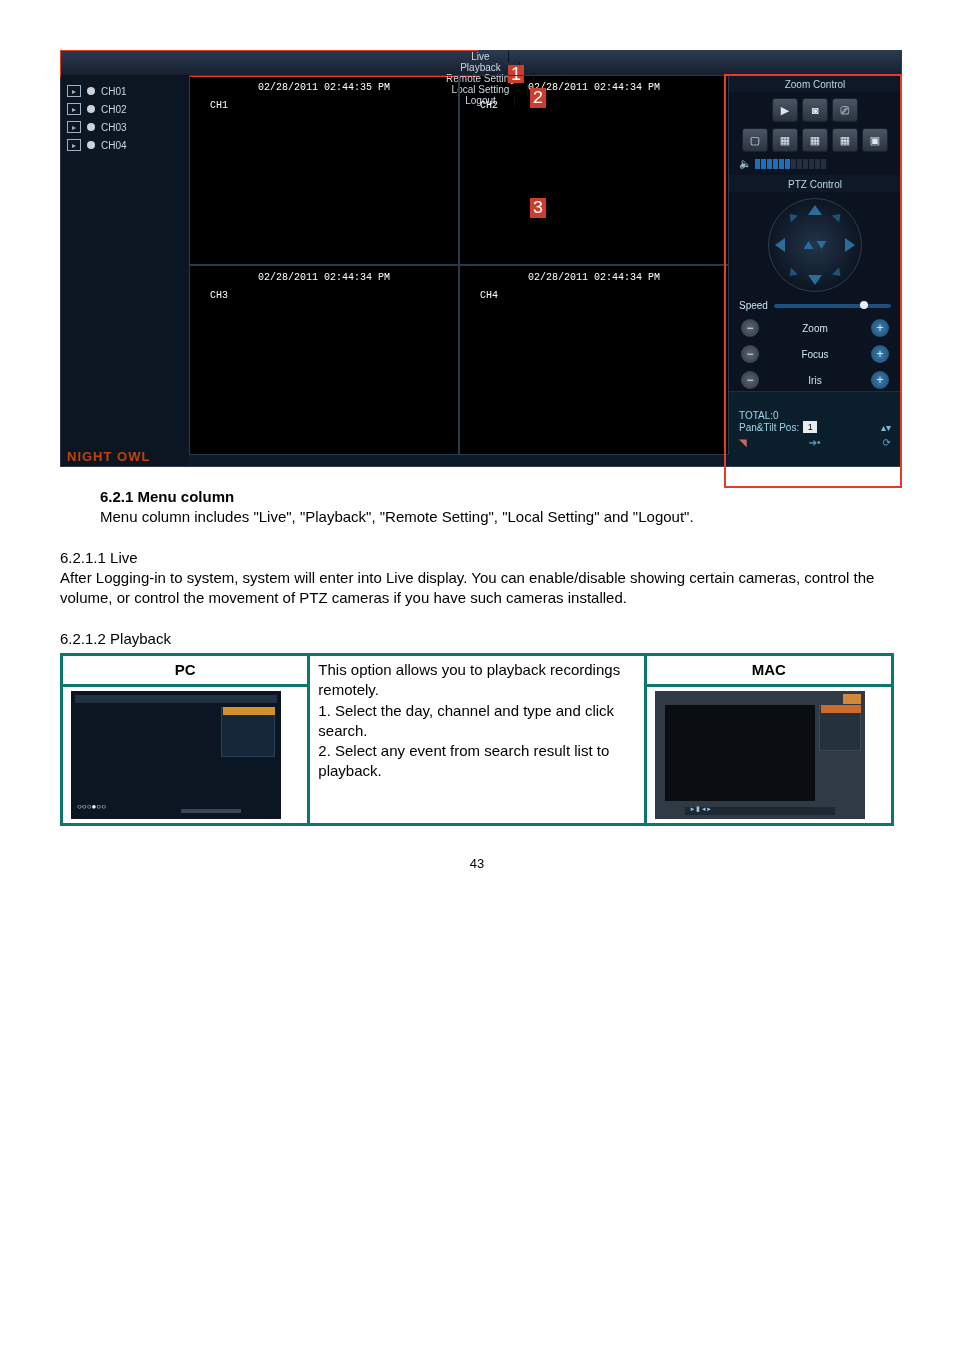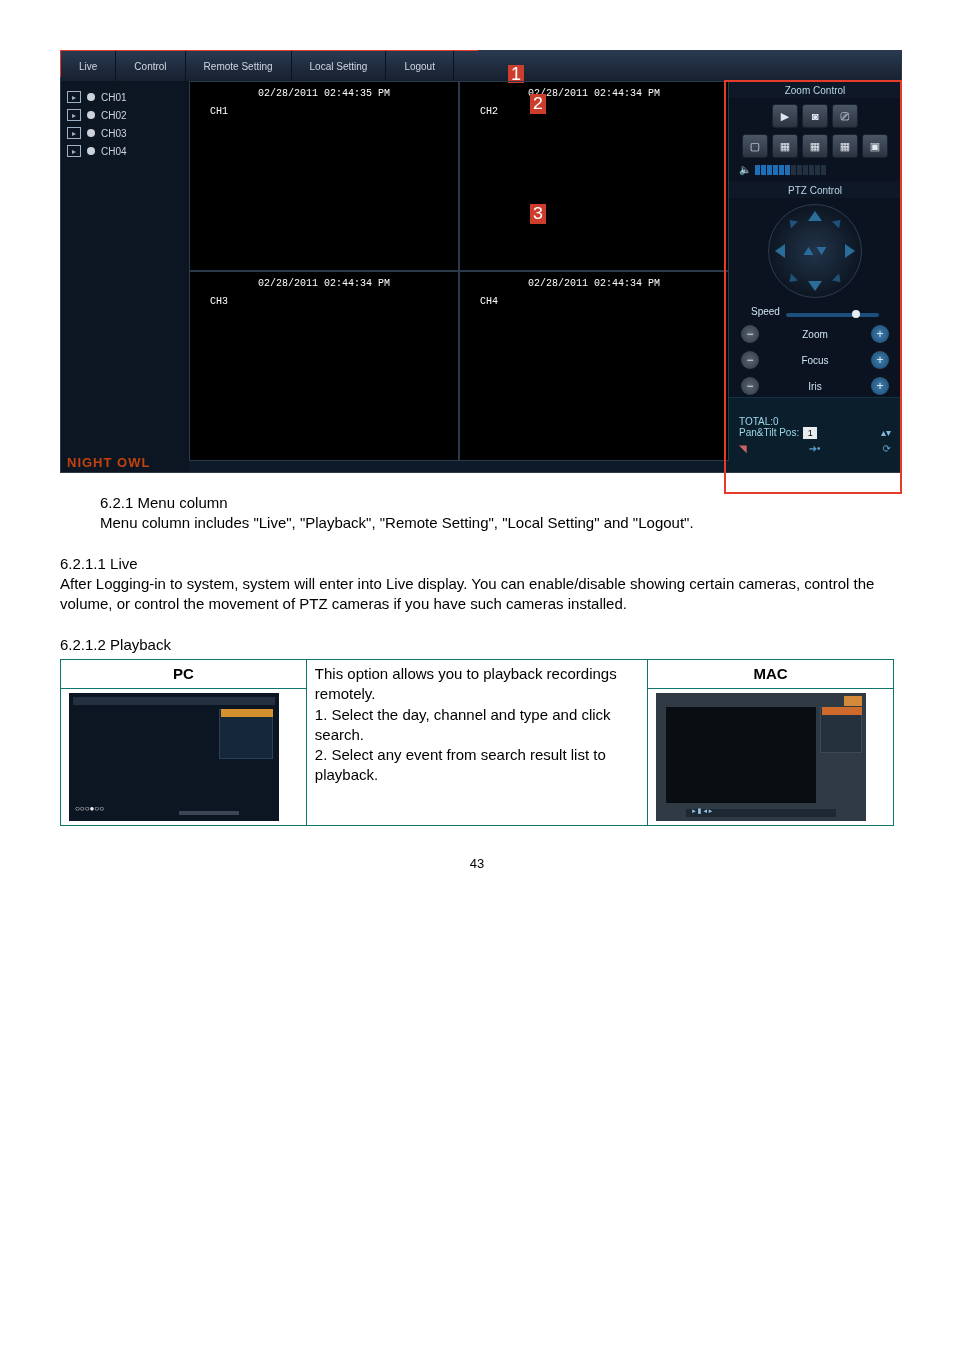--- a/index.html
+++ b/index.html
@@ -28,25 +28,26 @@
   .app-frame {
     width: 840px;
     background: #0c1a2a;
     position: relative;
     border: 1px solid #2c3a4a;
     margin-bottom: 20px;
   }
   .menu-bar {
     display: flex;
     background: linear-gradient(#2a3a50,#16202f);
-    height: 30px;
+    height: 24px;
     align-items: center;
     font-size: 10px;
     color: #cfd6e0;
     position: relative;
+    flex-direction: column;
   }
   .menu-bar .item {
     padding: 0 18px;
     border-right: 1px solid #0a121d;
     height: 100%;
     display: flex;
     align-items: center;
   }
   .menu-bar-outline {
     position: absolute;
@@ -201,67 +202,67 @@
   .ptz-center {
     position:absolute; top:50%; left:50%; transform:translate(-50%,-50%);
     display:flex; gap:3px;
   }
   .sm-tri-up, .sm-tri-down {
     width:0;height:0;
   }
   .sm-tri-up{border-left:5px solid transparent;border-right:5px solid transparent;border-bottom:8px solid #2a6d9b;}
   .sm-tri-down{border-left:5px solid transparent;border-right:5px solid transparent;border-top:8px solid #2a6d9b;}
   .slider-row {
-    display:flex;align-items:flex-end;gap:6px;padding:2px 22px;color:#cfe3ef;font-size:10px;
+    display:flex;align-items:center;gap:6px;padding:2px 10px;color:#cfe3ef;font-size:10px;
   }
   .slider-track {
     flex:1;height:4px;background:#1d4f7c;position:relative;border-radius:2px;
   }
   .slider-dot {
     position:absolute; top:-3px; right:20%;
     width:8px;height:8px;border-radius:50%;background:#e7edf3;
   }
   .pm-row {
     display:flex;align-items:center;justify-content:space-between;padding:2px 12px;margin-top:4px;
   }
   .pm-btn {
     width:18px;height:18px;border-radius:50%;background:radial-gradient(#5a6572,#2e3743);
     display:flex;align-items:center;justify-content:center;color:#dfe5ec;font-size:12px;
   }
   .plus { background:radial-gradient(#3c7fb0,#1c486c); }
   .bottom-info {
     padding:18px 10px;font-size:10px;color:#9fd7e9;background:#0a1e2c;border-top:1px solid #143247;
   }
-  .bottom-info .line2{display:flex;align-items:flex-start;gap:4px;}
+  .bottom-info .line2{display:flex;align-items:center;gap:4px;}
   .spin-input{
     width:14px;height:12px;background:#e8ecef;font-size:9px;color:#000;display:inline-flex;align-items:center;justify-content:center;
   }
   .callout {
     position:absolute;
     color:#fff;
     font-size:18px;
     font-weight:normal;
   }
   .callout.c1{top:14px;left:447px;background:#cc3d2d;width:16px;height:18px;text-align:center;line-height:18px;}
   .callout.c2{top:12px;right:182px;background:#cc3d2d;width:16px;height:20px;text-align:center;line-height:20px;}
   .callout.c3{top:122px;right:182px;background:#cc3d2d;width:16px;height:20px;text-align:center;line-height:20px;}
 
   
   .doc-text { font-size: 15px; line-height: 1.35; }
-  .doc-text b { font-weight: normal; }
+  .doc-text b { font-weight: bold; }
   .indent1 { margin-left: 40px; }
   .indent2 { }
 
   table.playback {
     border-collapse: collapse;
     width: 100%;
     margin-top: 4px;
   }
   table.playback td, table.playback th {
-    border: 1px solid #0f766e;
+    border: 3px solid #0f766e;
     vertical-align: top;
     padding: 4px 8px;
     font-size: 15px;
   }
   table.playback th { text-align: center; font-weight: bold; }
   .thumb {
     width: 210px; height: 128px;
     background: #0b1622;
     position: relative;
   }
@@ -274,21 +275,21 @@
 </style>
 </head>
 <body>
 
 <div class="page">
 
   <div class="app-frame">
     <div class="menu-bar-outline"></div>
     <div class="menu-bar">
       <div class="item">Live</div>
-      <div class="item">Control</div>
+      <div class="item">Playback</div>
       <div class="item">Remote Setting</div>
       <div class="item">Local Setting</div>
       <div class="item">Logout</div>
     </div>
     <div class="callout c1">1</div>
 
     <div class="app-body">
       <div class="sidebar">
         <div class="ch-row">
             <span class="sq">▸</span>

